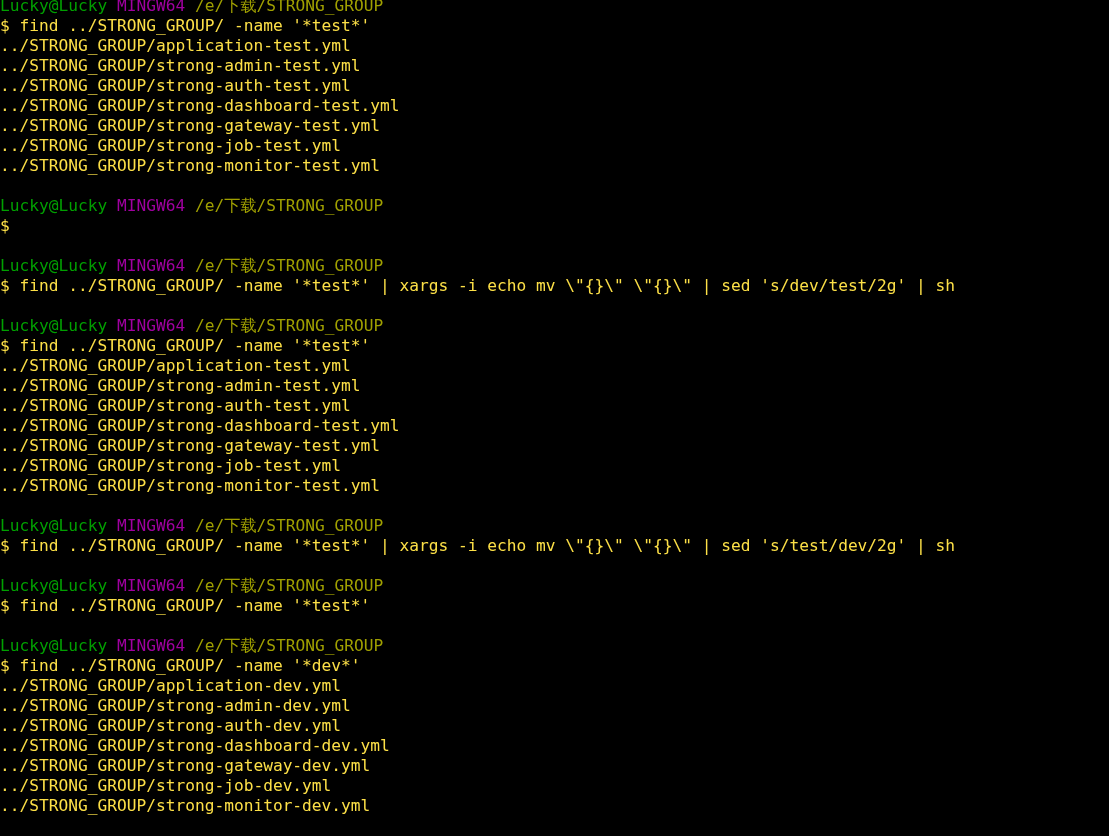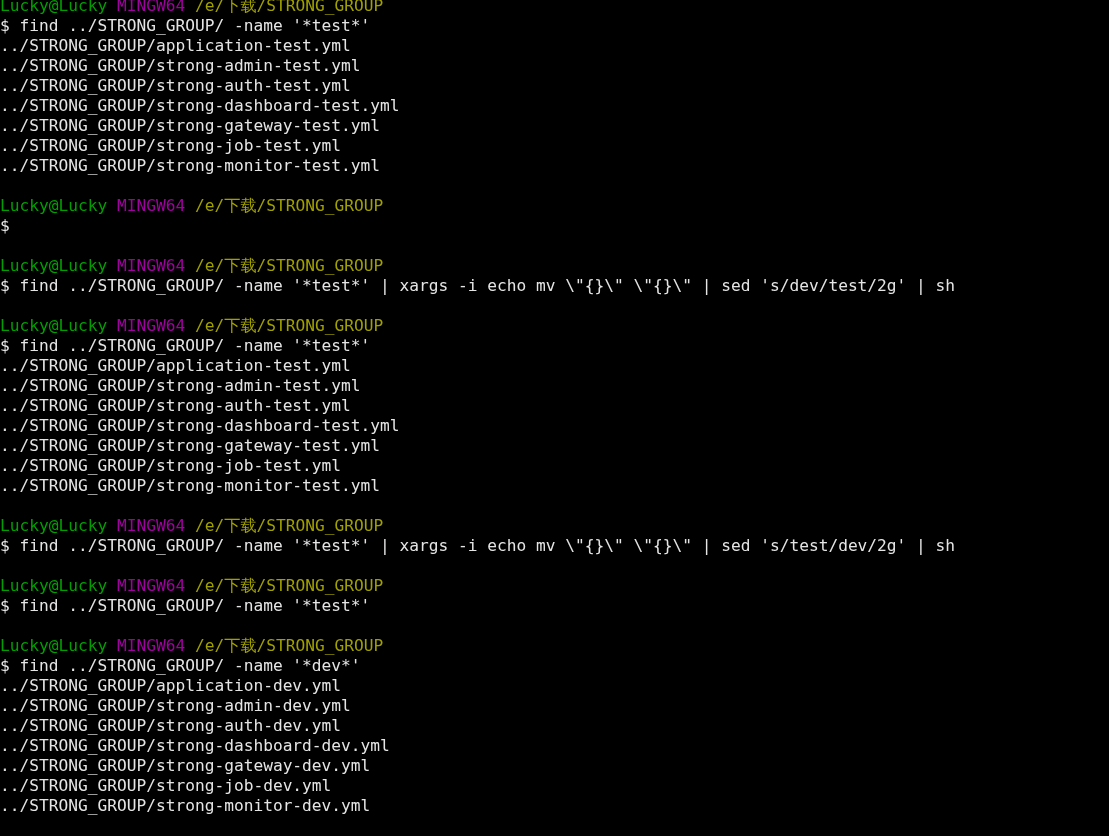--- a/index.html
+++ b/index.html
@@ -38,21 +38,21 @@
     line-height: 20px;
     white-space: pre;
     font-family: "DejaVu Sans Mono", "Liberation Mono", monospace;
   }
   .seg { white-space: pre; font-family: inherit; }
 
   
   .c-green   { color: #00a000; }
   .c-magenta { color: #a000a0; }
   .c-yellow  { color: #a0a000; }
-  .c-text    { color: #e5e5e5; }
+  .c-text    { color: #fde047; }
   .c-cjk     { color: #a0a000; font-family: "DejaVu Sans", sans-serif; }
 </style>
 </head>
 <body>
 
 <div id="terminal">
   <div id="screen"><div class="row"><span class="seg c-green">Lucky@Lucky</span><span class="seg c-text"> </span><span class="seg c-magenta">MINGW64</span><span class="seg c-text"> </span><span class="seg c-yellow">/e/</span><span class="seg c-cjk">下载</span><span class="seg c-yellow">/STRONG_GROUP</span></div><div class="row"><span class="seg c-text">$ find ../STRONG_GROUP/ -name '*test*'</span></div><div class="row"><span class="seg c-text">../STRONG_GROUP/application-test.yml</span></div><div class="row"><span class="seg c-text">../STRONG_GROUP/strong-admin-test.yml</span></div><div class="row"><span class="seg c-text">../STRONG_GROUP/strong-auth-test.yml</span></div><div class="row"><span class="seg c-text">../STRONG_GROUP/strong-dashboard-test.yml</span></div><div class="row"><span class="seg c-text">../STRONG_GROUP/strong-gateway-test.yml</span></div><div class="row"><span class="seg c-text">../STRONG_GROUP/strong-job-test.yml</span></div><div class="row"><span class="seg c-text">../STRONG_GROUP/strong-monitor-test.yml</span></div><div class="row"><span class="seg c-text">&nbsp;</span></div><div class="row"><span class="seg c-green">Lucky@Lucky</span><span class="seg c-text"> </span><span class="seg c-magenta">MINGW64</span><span class="seg c-text"> </span><span class="seg c-yellow">/e/</span><span class="seg c-cjk">下载</span><span class="seg c-yellow">/STRONG_GROUP</span></div><div class="row"><span class="seg c-text">$</span></div><div class="row"><span class="seg c-text">&nbsp;</span></div><div class="row"><span class="seg c-green">Lucky@Lucky</span><span class="seg c-text"> </span><span class="seg c-magenta">MINGW64</span><span class="seg c-text"> </span><span class="seg c-yellow">/e/</span><span class="seg c-cjk">下载</span><span class="seg c-yellow">/STRONG_GROUP</span></div><div class="row"><span class="seg c-text">$ find ../STRONG_GROUP/ -name '*test*' | xargs -i echo mv \"{}\" \"{}\" | sed 's/dev/test/2g' | sh</span></div><div class="row"><span class="seg c-text">&nbsp;</span></div><div class="row"><span class="seg c-green">Lucky@Lucky</span><span class="seg c-text"> </span><span class="seg c-magenta">MINGW64</span><span class="seg c-text"> </span><span class="seg c-yellow">/e/</span><span class="seg c-cjk">下载</span><span class="seg c-yellow">/STRONG_GROUP</span></div><div class="row"><span class="seg c-text">$ find ../STRONG_GROUP/ -name '*test*'</span></div><div class="row"><span class="seg c-text">../STRONG_GROUP/application-test.yml</span></div><div class="row"><span class="seg c-text">../STRONG_GROUP/strong-admin-test.yml</span></div><div class="row"><span class="seg c-text">../STRONG_GROUP/strong-auth-test.yml</span></div><div class="row"><span class="seg c-text">../STRONG_GROUP/strong-dashboard-test.yml</span></div><div class="row"><span class="seg c-text">../STRONG_GROUP/strong-gateway-test.yml</span></div><div class="row"><span class="seg c-text">../STRONG_GROUP/strong-job-test.yml</span></div><div class="row"><span class="seg c-text">../STRONG_GROUP/strong-monitor-test.yml</span></div><div class="row"><span class="seg c-text">&nbsp;</span></div><div class="row"><span class="seg c-green">Lucky@Lucky</span><span class="seg c-text"> </span><span class="seg c-magenta">MINGW64</span><span class="seg c-text"> </span><span class="seg c-yellow">/e/</span><span class="seg c-cjk">下载</span><span class="seg c-yellow">/STRONG_GROUP</span></div><div class="row"><span class="seg c-text">$ find ../STRONG_GROUP/ -name '*test*' | xargs -i echo mv \"{}\" \"{}\" | sed 's/test/dev/2g' | sh</span></div><div class="row"><span class="seg c-text">&nbsp;</span></div><div class="row"><span class="seg c-green">Lucky@Lucky</span><span class="seg c-text"> </span><span class="seg c-magenta">MINGW64</span><span class="seg c-text"> </span><span class="seg c-yellow">/e/</span><span class="seg c-cjk">下载</span><span class="seg c-yellow">/STRONG_GROUP</span></div><div class="row"><span class="seg c-text">$ find ../STRONG_GROUP/ -name '*test*'</span></div><div class="row"><span class="seg c-text">&nbsp;</span></div><div class="row"><span class="seg c-green">Lucky@Lucky</span><span class="seg c-text"> </span><span class="seg c-magenta">MINGW64</span><span class="seg c-text"> </span><span class="seg c-yellow">/e/</span><span class="seg c-cjk">下载</span><span class="seg c-yellow">/STRONG_GROUP</span></div><div class="row"><span class="seg c-text">$ find ../STRONG_GROUP/ -name '*dev*'</span></div><div class="row"><span class="seg c-text">../STRONG_GROUP/application-dev.yml</span></div><div class="row"><span class="seg c-text">../STRONG_GROUP/strong-admin-dev.yml</span></div><div class="row"><span class="seg c-text">../STRONG_GROUP/strong-auth-dev.yml</span></div><div class="row"><span class="seg c-text">../STRONG_GROUP/strong-dashboard-dev.yml</span></div><div class="row"><span class="seg c-text">../STRONG_GROUP/strong-gateway-dev.yml</span></div><div class="row"><span class="seg c-text">../STRONG_GROUP/strong-job-dev.yml</span></div><div class="row"><span class="seg c-text">../STRONG_GROUP/strong-monitor-dev.yml</span></div></div>
 </div>
 
 </body></html>

